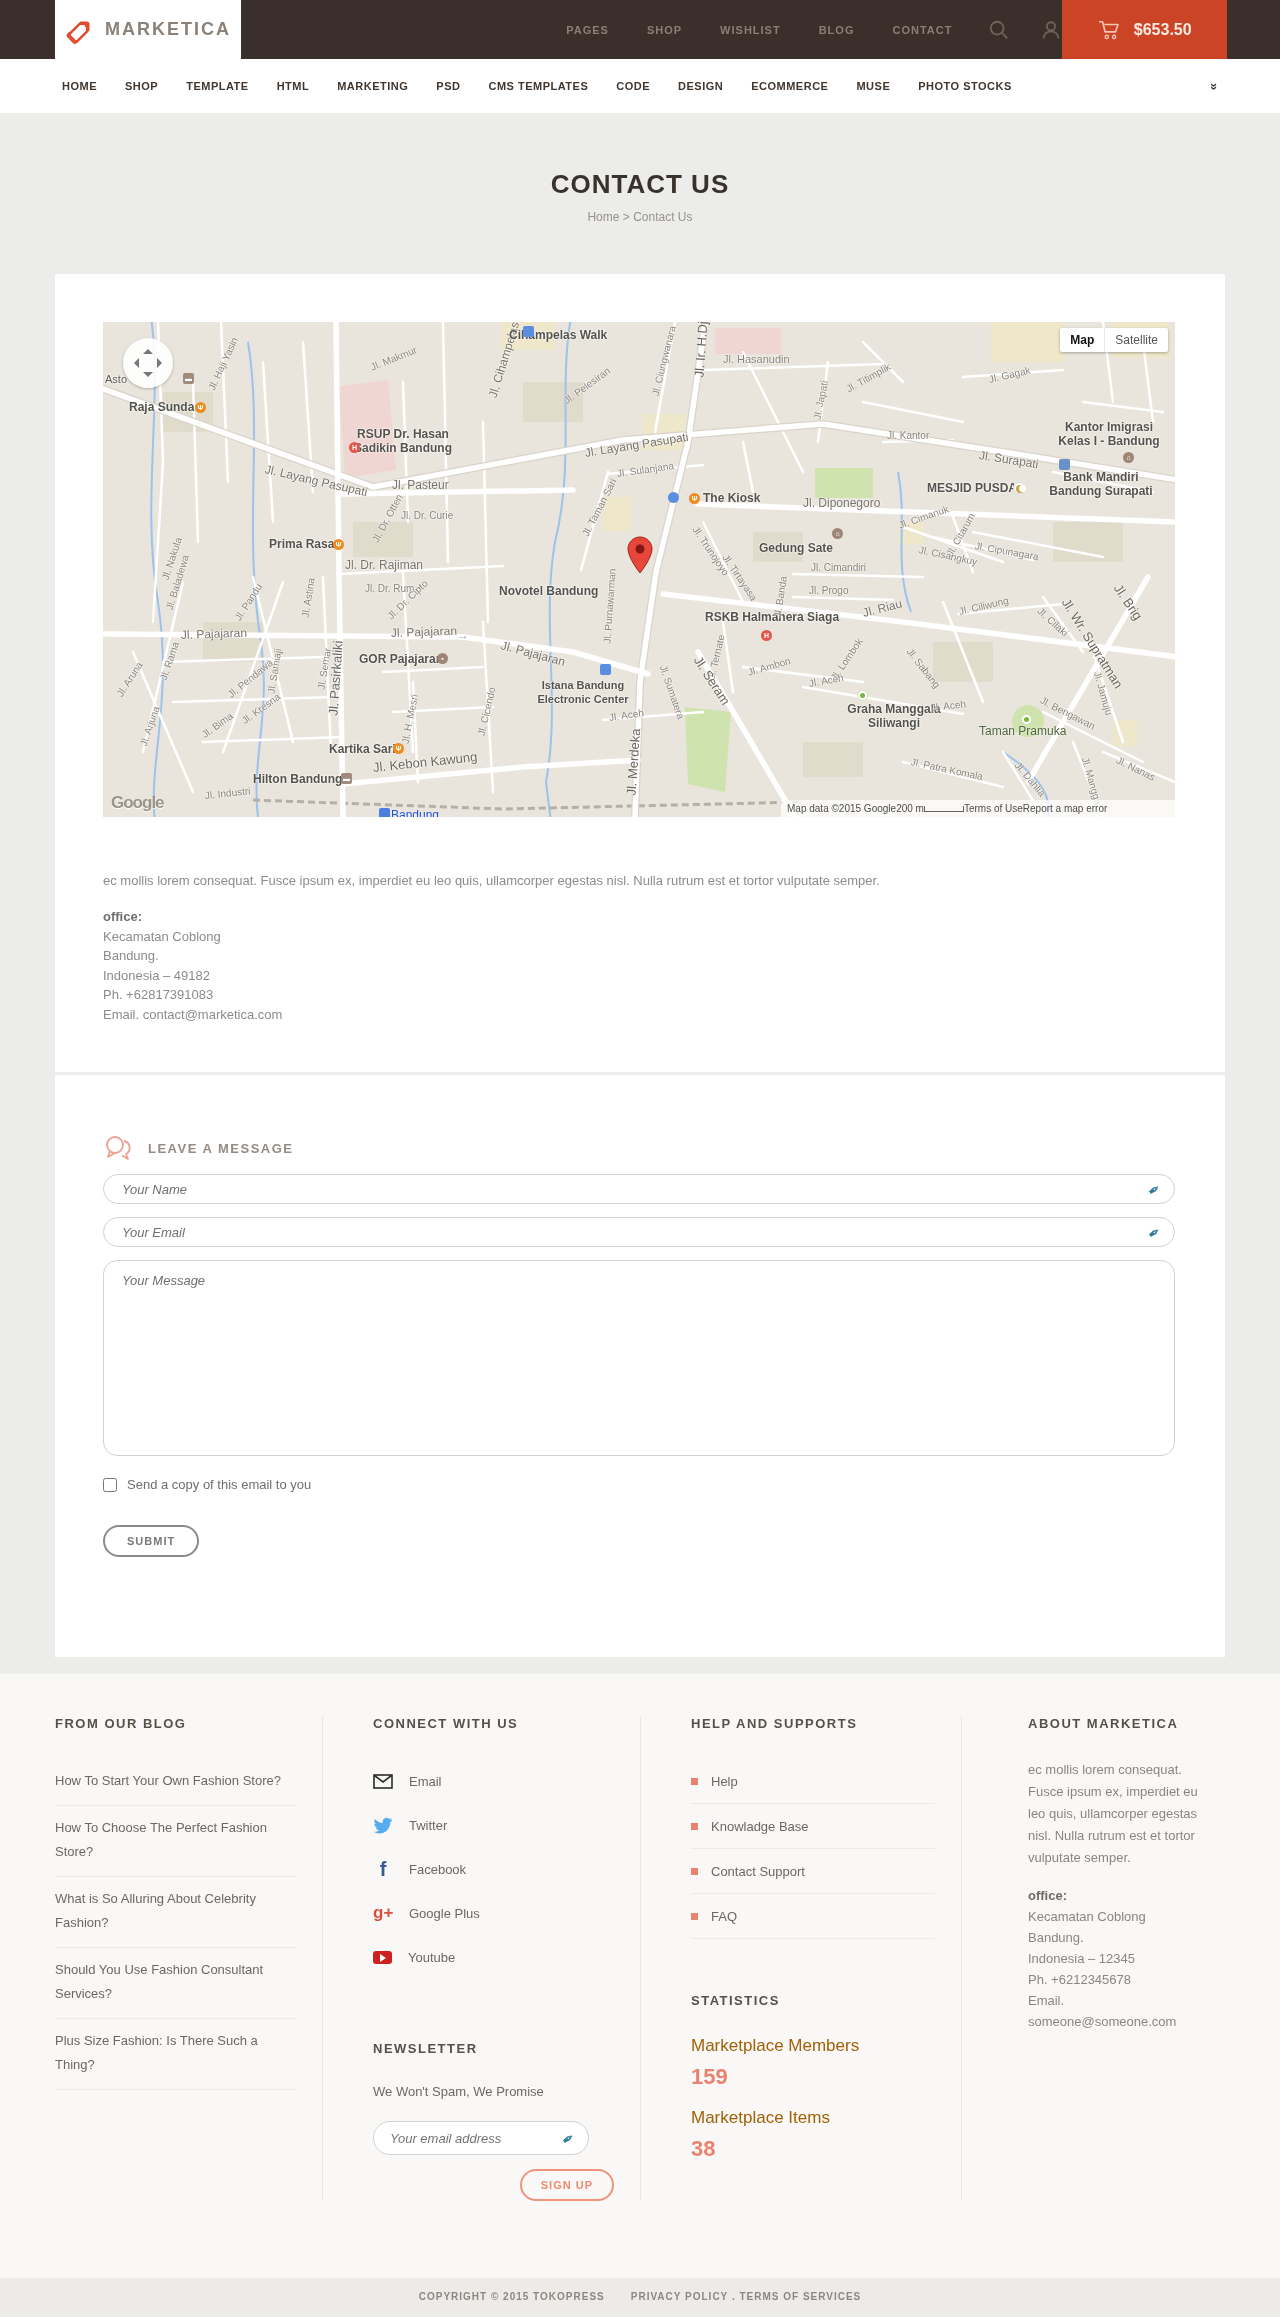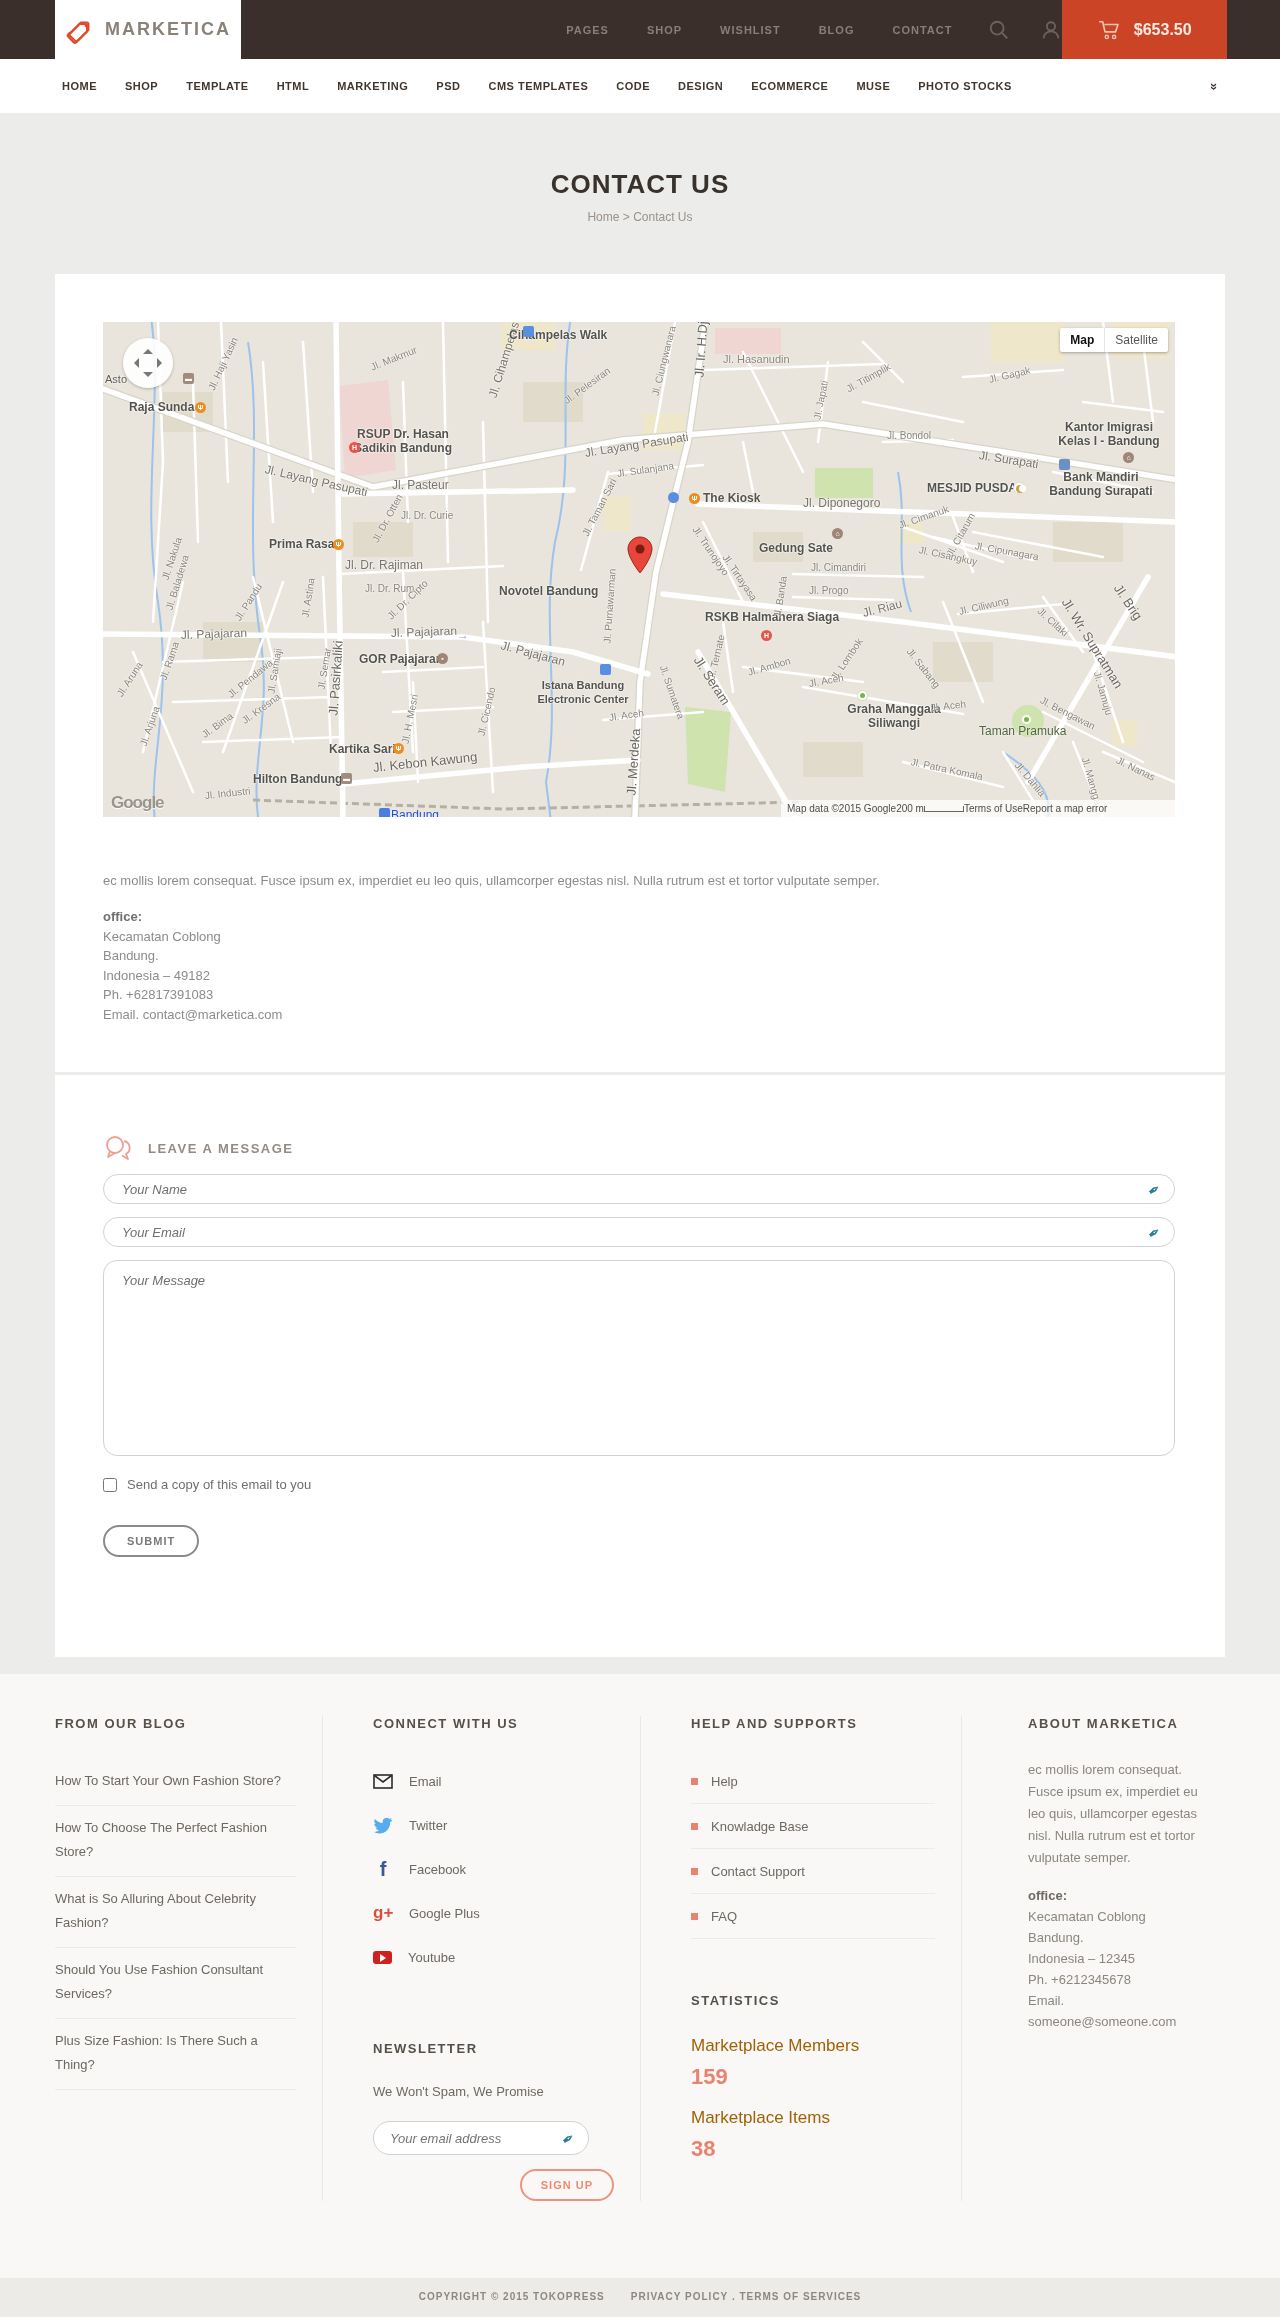--- a/index.html
+++ b/index.html
@@ -342,21 +342,21 @@
     <span class="ml f13" style="left:1014px;top:258px;transform:rotate(56deg)">Jl. Brig</span>
     <span class="ml" style="left:994px;top:344px;transform:rotate(74deg)">Jl. Jamuju</span>
     <span class="ml" style="left:828px;top:380px;transform:rotate(-6deg)">Jl. Aceh</span>
     <span class="mg" style="left:876px;top:402px">Taman Pramuka</span>
     <span class="ml" style="left:938px;top:372px;transform:rotate(27deg)">Jl. Bengawan</span>
     <span class="ml" style="left:808px;top:434px;transform:rotate(12deg)">Jl. Patra Komala</span>
     <span class="ml" style="left:914px;top:436px;transform:rotate(50deg)">Jl. Dahlia</span>
     <span class="ml" style="left:982px;top:430px;transform:rotate(74deg)">Jl. Mangga</span>
     <span class="ml" style="left:1014px;top:432px;transform:rotate(26deg)">Jl. Nanas</span>
     <span class="ml" style="left:886px;top:52px;transform:rotate(-13deg)">Jl. Gagak</span>
-    <span class="ml" style="left:784px;top:108px">Jl. Bondol</span>
+    <span class="ml" style="left:784px;top:108px">Jl. Kantor</span>
     <span class="ml f12" style="left:876px;top:128px;transform:rotate(9deg)">Jl. Surapati</span>
     <span class="mp" style="left:946px;top:98px;width:120px;font-size:12px">Kantor Imigrasi
 Kelas I - Bandung</span>
     <span class="mp" style="left:938px;top:148px;width:120px;font-size:12px">Bank Mandiri
 Bandung Surapati</span>
     <span class="mp" style="left:824px;top:159px;font-size:12px">MESJID PUSDAI</span>
     <span class="ml" style="left:796px;top:198px;transform:rotate(-19deg)">Jl. Cimanuk</span>
     <span class="ml" style="left:846px;top:228px;transform:rotate(-61deg)">Jl. Citarum</span>
     <span class="ml" style="left:872px;top:218px;transform:rotate(10deg)">Jl. Cipunagara</span>
     <span class="ml" style="left:816px;top:222px;transform:rotate(12deg)">Jl. Cisangkuy</span>

